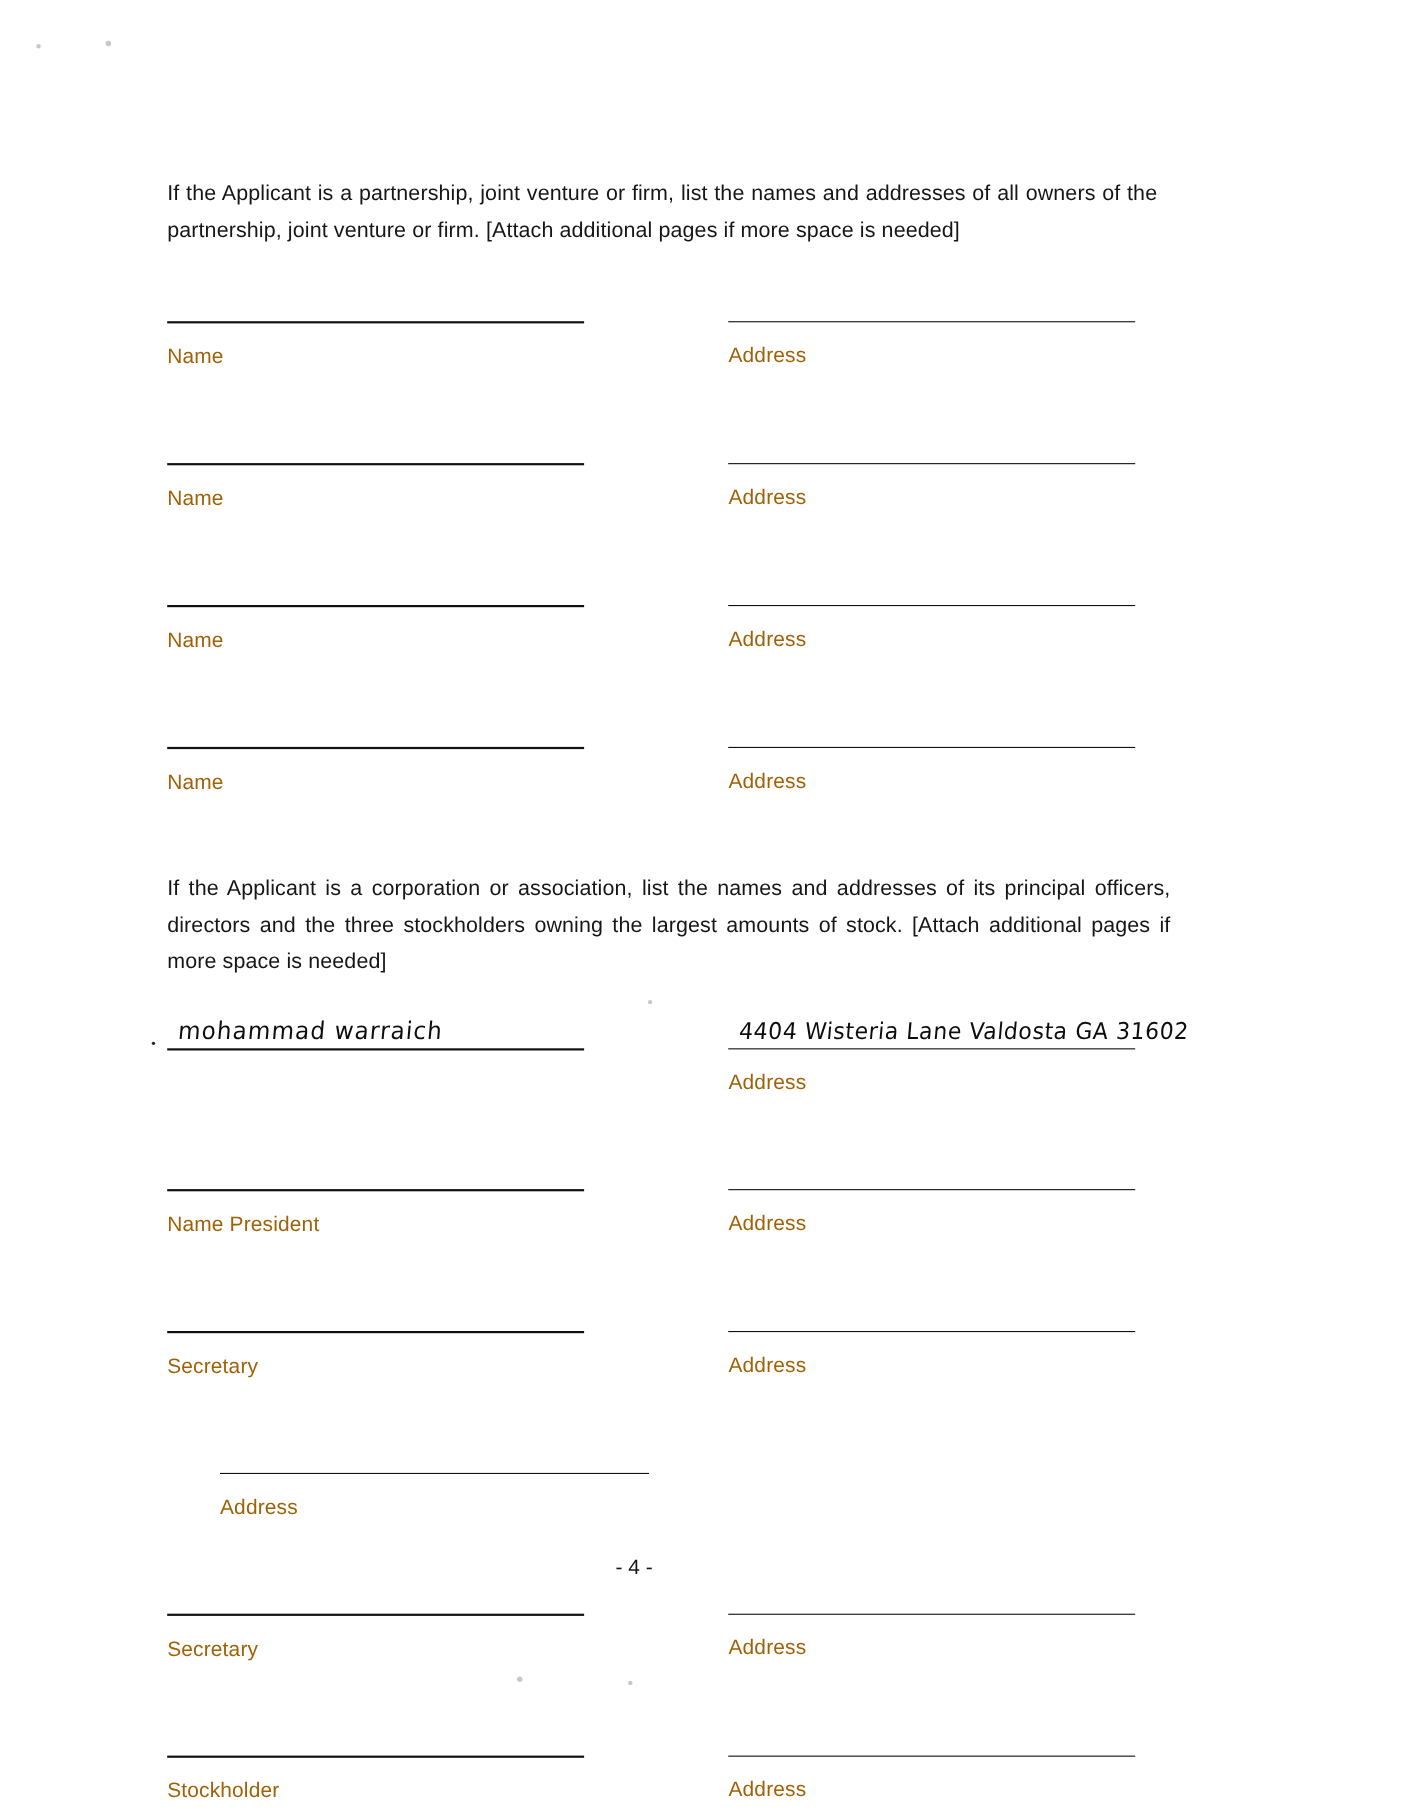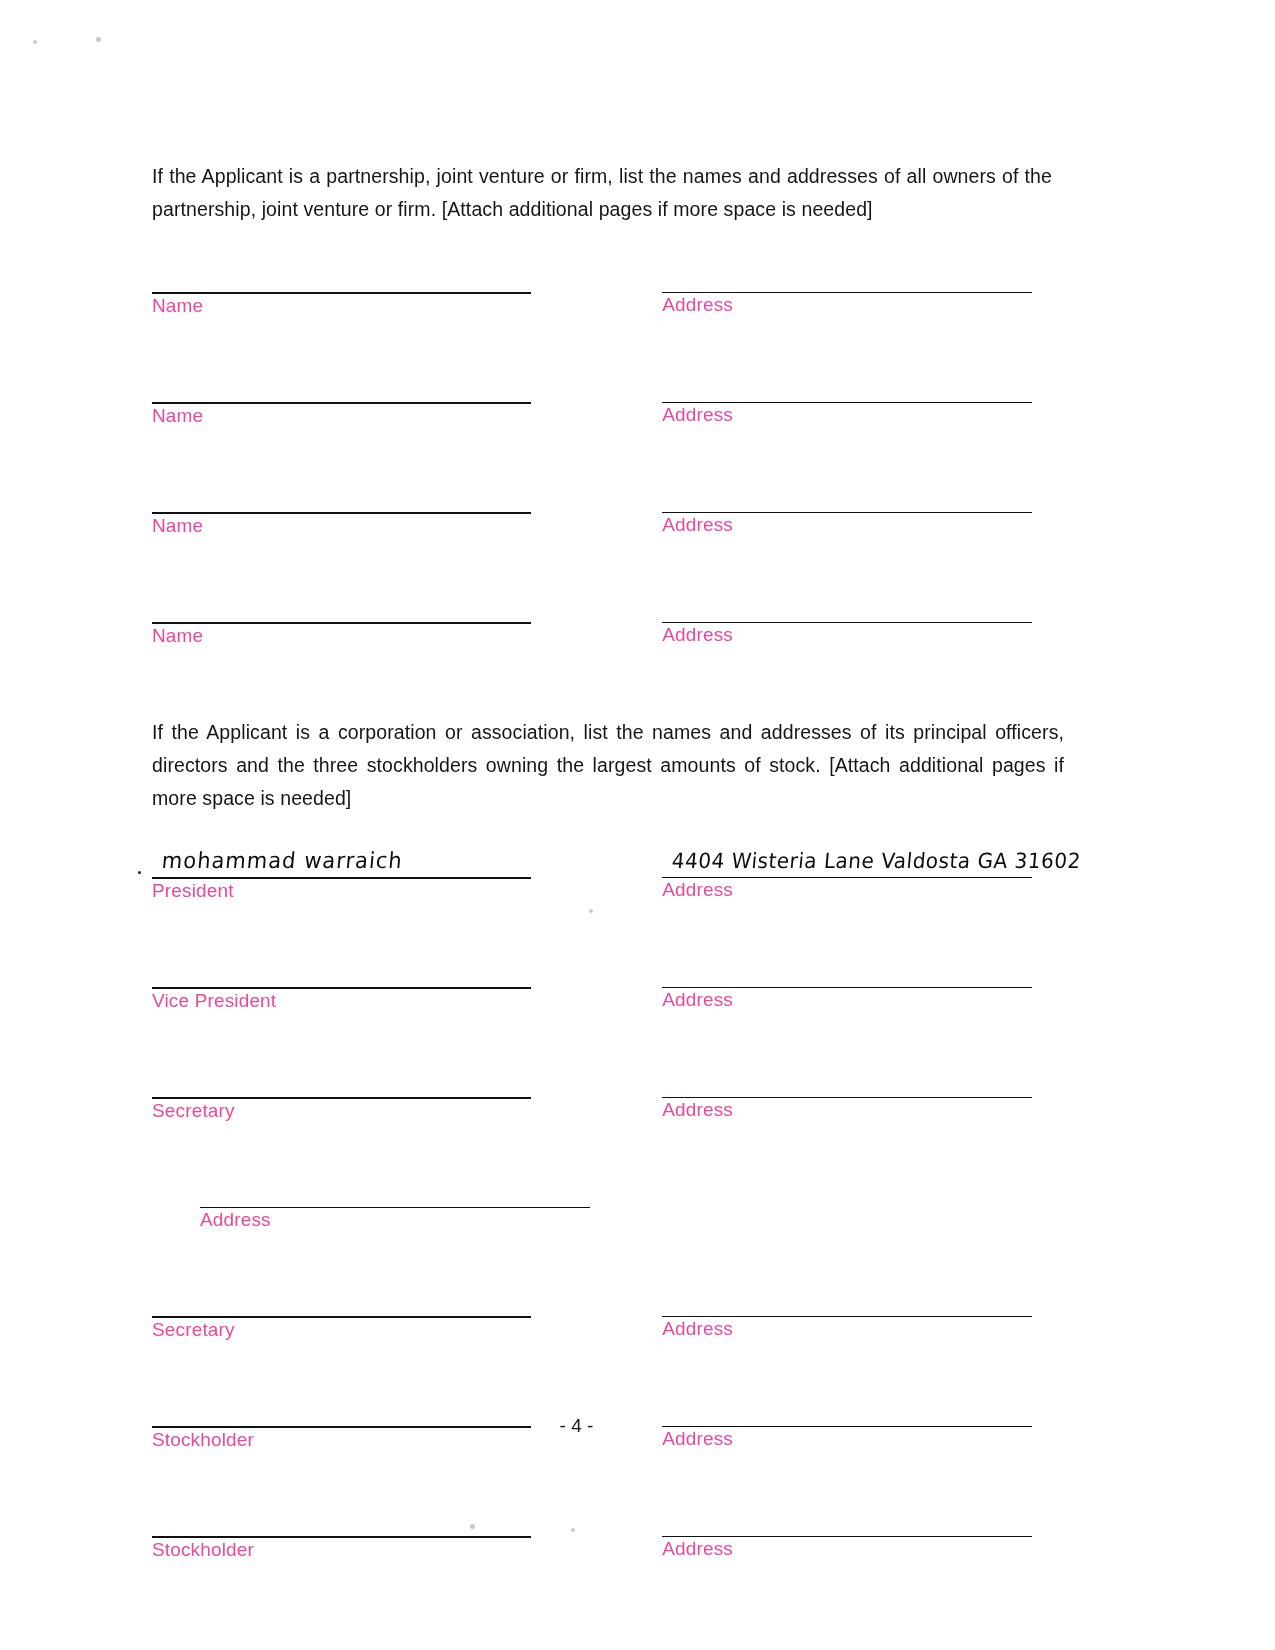--- a/index.html
+++ b/index.html
@@ -64,22 +64,22 @@
   .rule {
     height: 0;
     border-top: 2.2px solid #111;
     width: 100%;
   }
   .rule.thin { border-top-width: 1.6px; }
 
   .field-label {
     font-size: 19px;
     line-height: 24px;
-    color: #ec4899;
-    padding-top: 0;
+    color: #a16207;
+    padding-top: 19px;
     letter-spacing: .15px;
   }
 
   .filled {
     position: absolute;
     bottom: 4px;
     left: 10px;
     font-family: "DejaVu Sans", sans-serif;
     font-size: 22px;
     color: #0d0d0d;
@@ -223,40 +223,39 @@
 
     <div class="fields">
 
       <div class="row">
         <div class="cell left">
           <div class="hw-wrap">
             <span class="bullet-dot"></span>
             <span class="filled handwriting">mohammad warraich</span>
           </div>
           <div class="rule"></div>
-          <div class="field-label">President</div>
         </div>
         <div class="cell right">
           <div class="hw-wrap">
             <span class="filled handwriting" style="font-size:20px;letter-spacing:.5px;">4404 Wisteria Lane Valdosta GA 31602</span>
           </div>
           <div class="rule thin"></div>
           <div class="field-label">Address</div>
         </div>
       </div>
 
       <div class="gap-sm"></div>
 
       <div class="row">
         <div class="cell left">
           <div class="hw-wrap">
             <span class="filled handwriting"></span>
           </div>
           <div class="rule"></div>
-          <div class="field-label">Vice President</div>
+          <div class="field-label">Name President</div>
         </div>
         <div class="cell right">
           <div class="hw-wrap">
             <span class="filled handwriting"></span>
           </div>
           <div class="rule thin"></div>
           <div class="field-label">Address</div>
         </div>
       </div>
 

